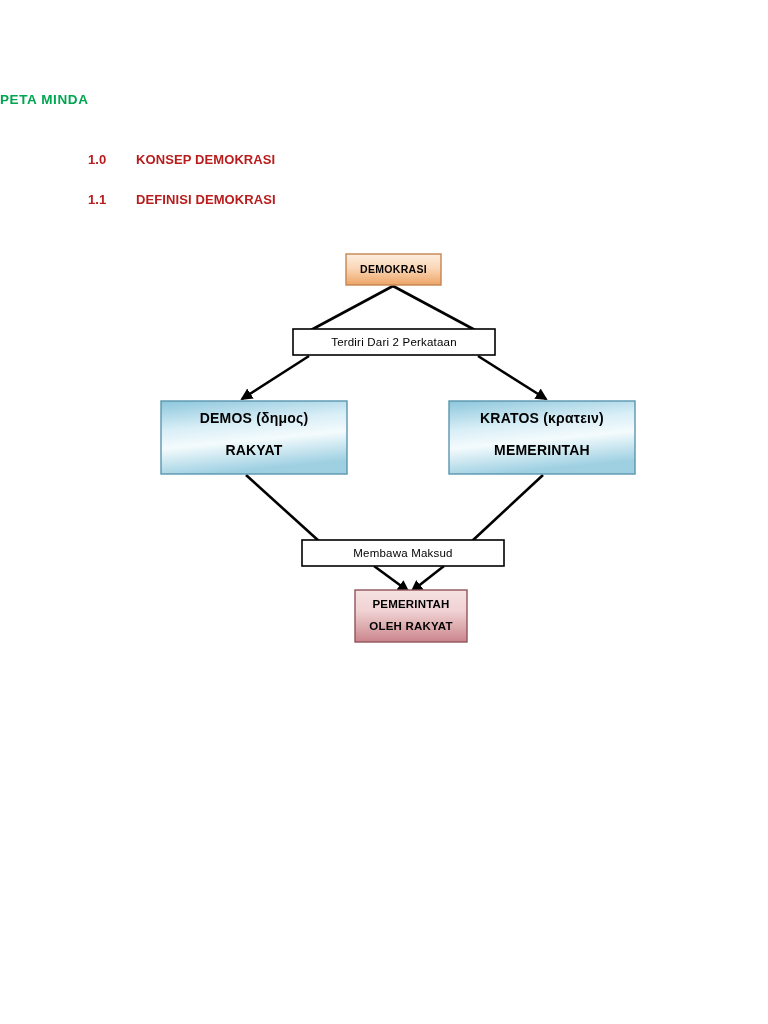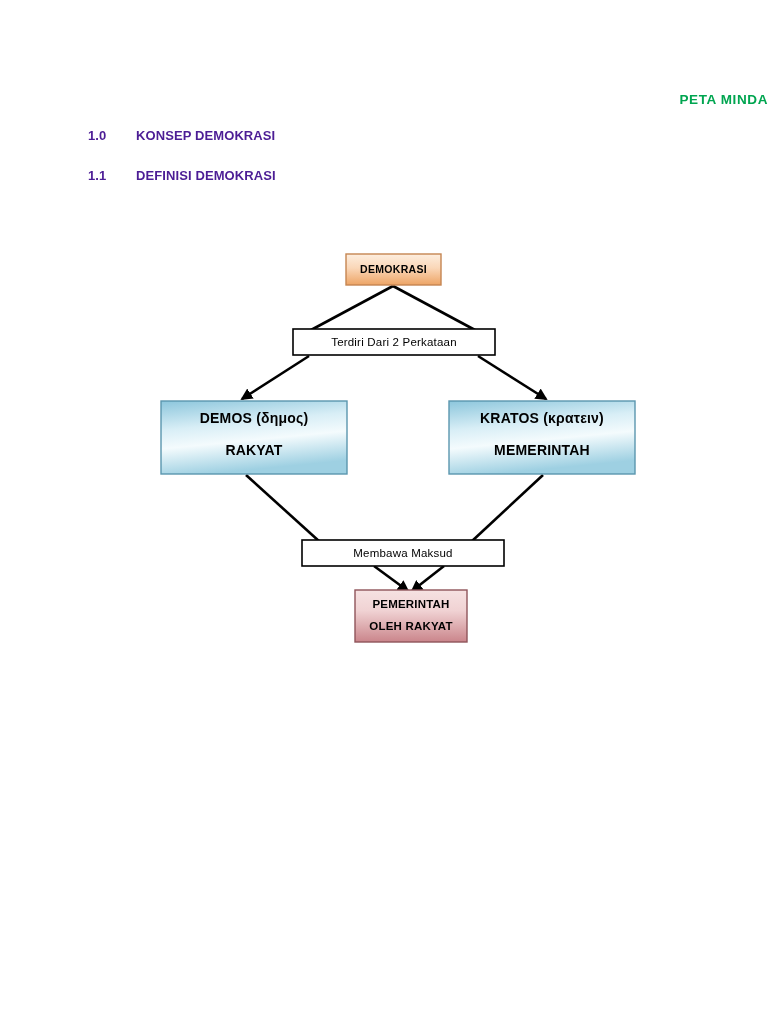--- a/index.html
+++ b/index.html
@@ -20,35 +20,36 @@
     inset: 0;
     background: #ffffff;
   }
 
   
   .doc-title {
     position: absolute;
     left: 0;
     top: 92px;
     width: 768px;
-    text-align: right;
+    text-align: left;
     font-size: 13.5px;
     font-weight: bold;
     letter-spacing: 0.6px;
     color: #00a550;
   }
 
   .heading-row {
     position: absolute;
     left: 88px;
     font-size: 13px;
     font-weight: bold;
-    color: #4c1d95;
+    color: #b91c1c;
     letter-spacing: 0.1px;
     white-space: nowrap;
+    margin-top: 24px;
   }
   .heading-row.r1 { top: 128px; }
   .heading-row.r2 { top: 168px; }
 
   .heading-num {
     display: inline-block;
     width: 48px;
   }
   .heading-text {
     display: inline-block;

